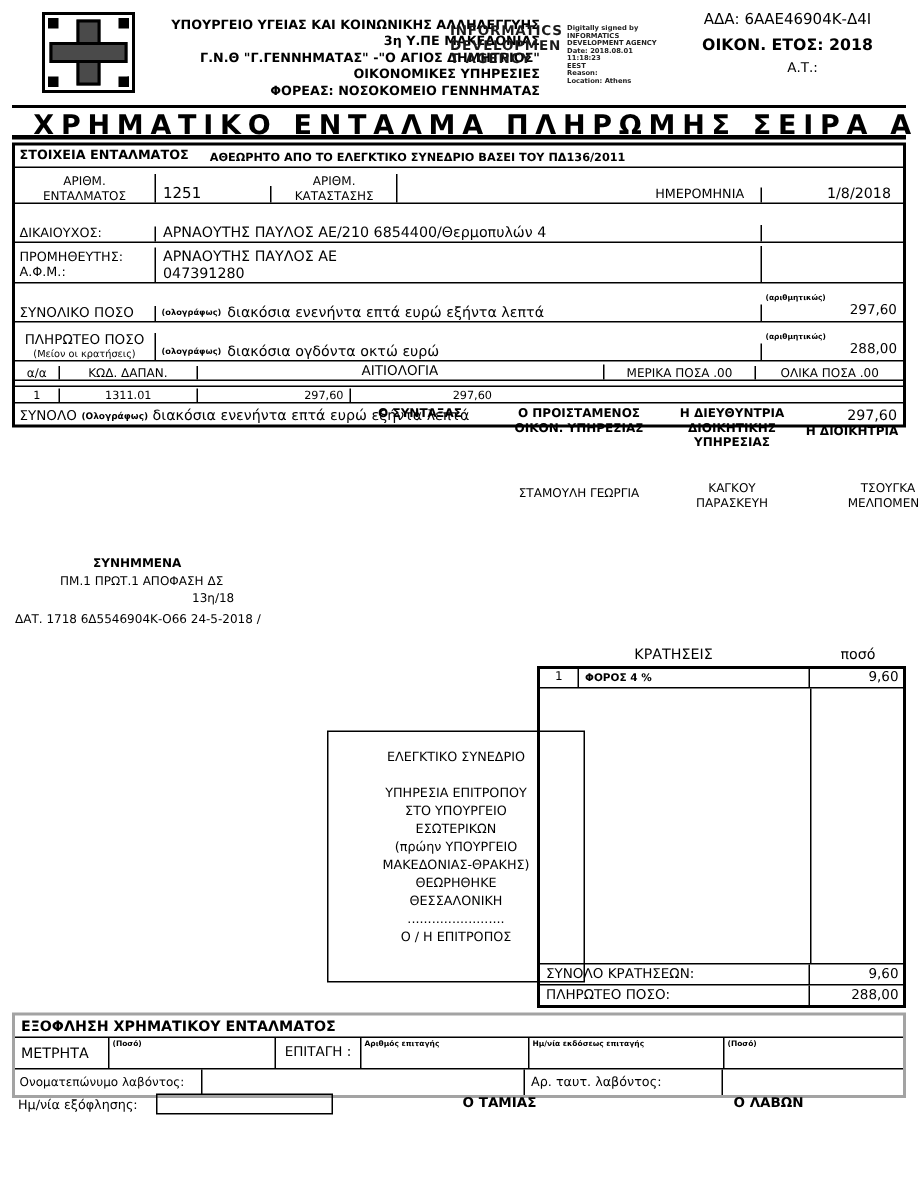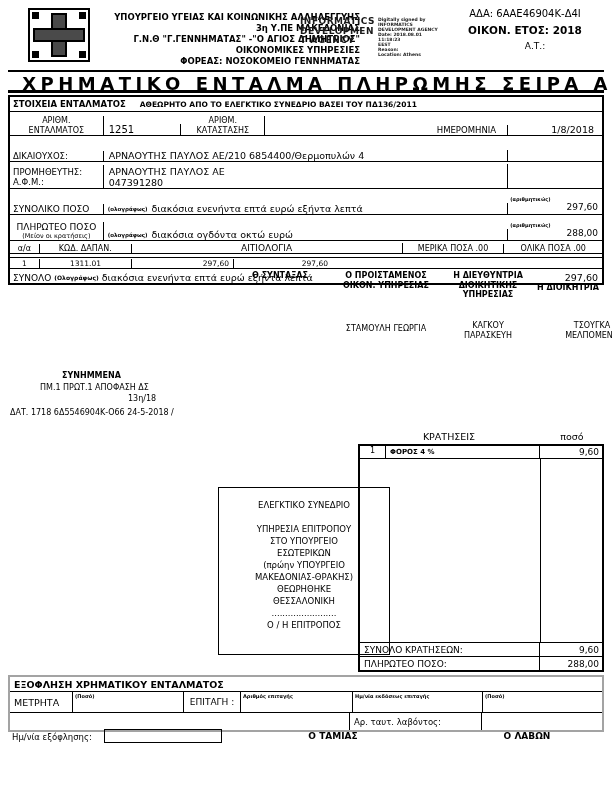--- a/index.html
+++ b/index.html
@@ -100,21 +100,21 @@
   .set-r2 .f4 { width:120px; border-left:1px solid #000; font-size:5px; font-weight:bold; padding:1px 0 0 2px; }
   .set-r3 { display:flex; height:17px; }
   .set-r3 .c { display:flex; align-items:center; font-size:8px; }
   .set-r3 .c1 { width:125px; border-right:1px solid #000; padding-left:3px; }
   .set-r3 .c2 { flex:1; border-right:1px solid #000; }
   .set-r3 .c3 { width:132px; border-right:1px solid #000; padding-left:4px; font-size:8.5px; }
   .set-r3 .c4 { width:120px; }
   .settle-date-lab { left:12px; top:732px; font-size:8.5px; }
   .settle-date-box { left:104px; top:729px; width:118px; height:14px; border:1px solid #000; }
   .cashier { left:278px; top:731px; width:110px; text-align:center; font-size:9px; font-weight:bold; }
-  .receiver { left:472px; top:731px; width:110px; text-align:center; font-size:9px; font-weight:bold; }
+  .receiver { left:489px; top:731px; width:110px; text-align:left; font-size:9px; font-weight:bold; }
 </style>
 </head>
 <body>
 
 <div id="page">
 
   <div class="abs logo">
     <div class="sq tl"></div>
       <div class="sq tr"></div>
       <div class="sq bl"></div>
@@ -302,20 +302,21 @@
     <div class="set-title">ΕΞΟΦΛΗΣΗ ΧΡΗΜΑΤΙΚΟΥ ΕΝΤΑΛΜΑΤΟΣ</div>
     <div class="set-r2">
       <div class="metr">ΜΕΤΡΗΤΑ</div>
       <div class="fbox">(Ποσό)</div>
       <div class="epl">ΕΠΙΤΑΓΗ :</div>
       <div class="f2">Αριθμός επιταγής</div>
       <div class="f3">Ημ/νία εκδόσεως επιταγής</div>
       <div class="f4">(Ποσό)</div>
     </div>
     <div class="set-r3">
+      <div class="c c1">Ονοματεπώνυμο λαβόντος:</div>
       <div class="c c2"></div>
       <div class="c c3">Αρ. ταυτ. λαβόντος:</div>
       <div class="c c4"></div>
     </div>
   </div>
 
   <div class="abs settle-date-lab">Ημ/νία εξόφλησης:</div>
   <div class="abs settle-date-box"></div>
   <div class="abs cashier">Ο ΤΑΜΙΑΣ</div>
   <div class="abs receiver">Ο ΛΑΒΩΝ</div>

